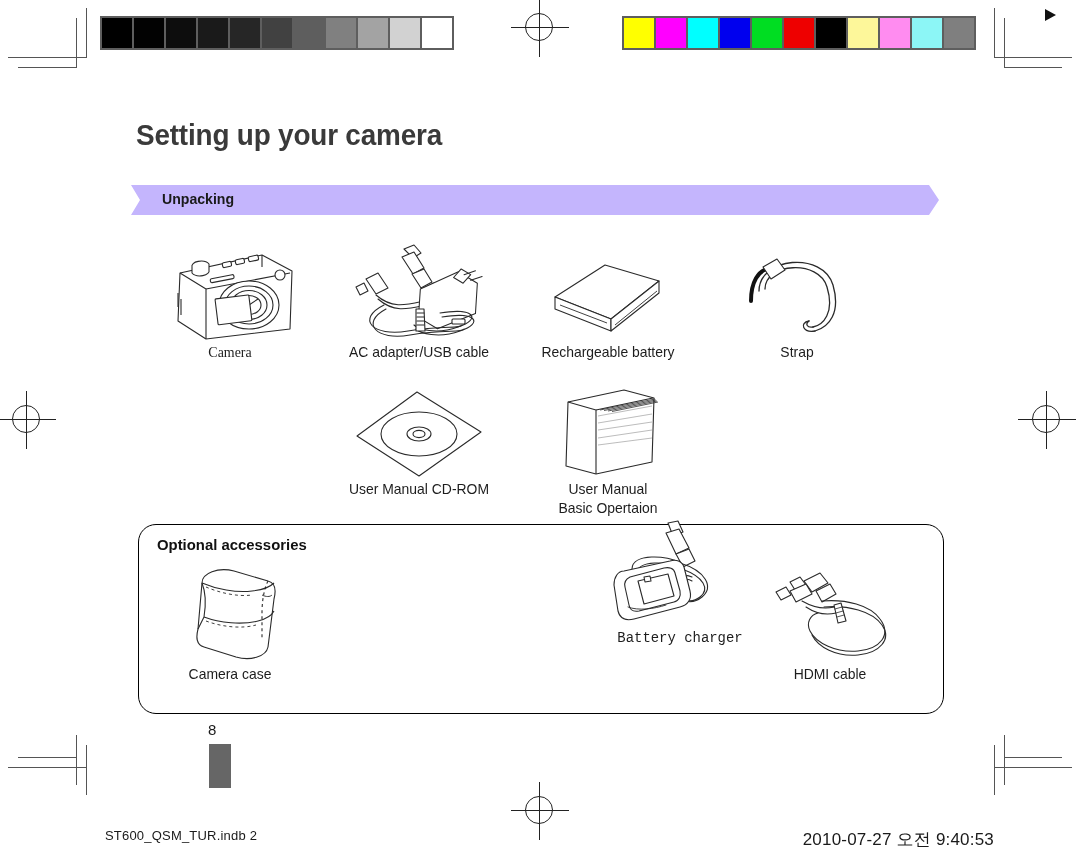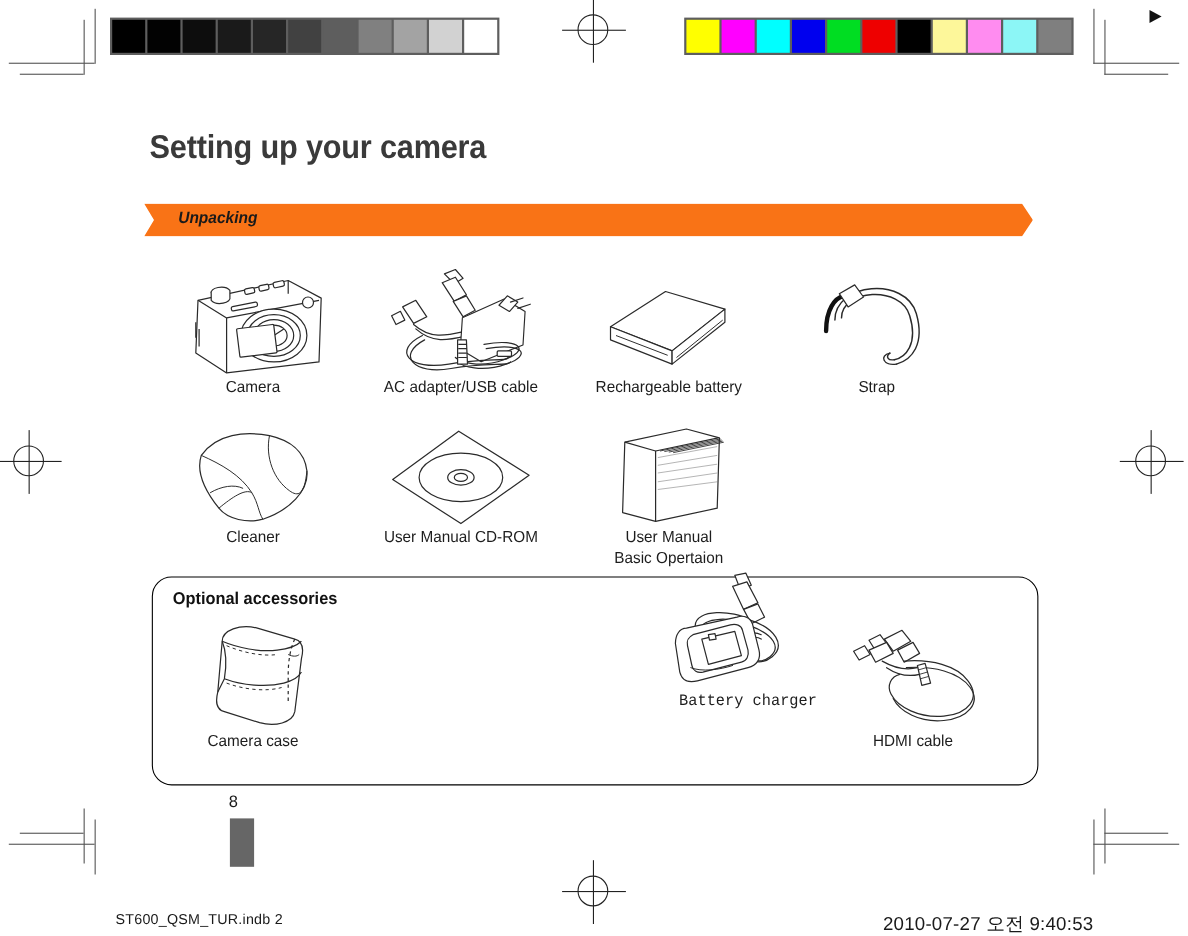--- a/index.html
+++ b/index.html
@@ -52,23 +52,22 @@
     letter-spacing: -0.2px;
     font-stretch: condensed;
     transform: scaleX(0.93);
     transform-origin: left center;
   }
 
   .section-banner {
     position: absolute;
     left: 131px; top: 185px;
     width: 808px; height: 30px;
-    background: #f97316;
+    background: #c4b5fd;
     clip-path: polygon(0 0, 798px 0, 808px 15px, 798px 30px, 0 30px, 9px 15px);
-    font-style: italic;
   }
   .section-banner .label {
     position: absolute;
     left: 31px; top: 5px;
     font-size: 15px;
     font-weight: bold;
     color: #1a1a1a;
     transform: scaleX(0.94);
     transform-origin: left center;
   }
@@ -232,21 +231,21 @@
       <div class="sw" style="background: rgb(127, 127, 127);"></div>
     </div>
 
   <div class="page-title">Setting up your camera</div>
 
   <div class="section-banner">
     <div class="label">Unpacking</div>
   </div>
   <div class="banner-arrow"></div>
 
-  <div class="item" style="left:155px; top:243px; width:150px;">
+  <div class="item" style="left:155px; top:243px; width:150px;font-family:Liberation Serif, serif;">
     <div class="art">
       <svg width="136" height="100" viewBox="0 0 136 100">
         <g fill="#fff" stroke="#2a2a2a" stroke-width="1.1" stroke-linejoin="round">
           <path d="M18 30 L100 12 L130 28 L128 86 L44 96 L16 78 Z"></path>
           <path d="M18 30 L44 46 L44 96" fill="none"></path>
           <path d="M44 46 L128 30" fill="none"></path>
           <path d="M100 12 L100 24" fill="none"></path>
           <ellipse cx="87" cy="62" rx="30" ry="24"></ellipse>
           <ellipse cx="87" cy="62" rx="24" ry="19"></ellipse>
           <ellipse cx="87" cy="62" rx="18" ry="14.5"></ellipse>
@@ -319,34 +318,20 @@
           <path d="M78 88 C 66 90, 62 80, 72 78" stroke-width="1.3"></path>
           <path d="M76 84 C 70 85, 68 81, 72 78" stroke-width="1.3"></path>
           <path d="M14 58 C 14 38, 22 28, 30 26" stroke="#111" stroke-width="4"></path>
           <path d="M26 24 l14 -8 l8 11 l-14 9 z" fill="#fff" stroke-width="1.1"></path>
         </g>
       </svg>
     </div>
     <div class="cap">Strap</div>
   </div>
 
-  <div class="item" style="left:155px; top:380px; width:150px;">
-    <div class="art">
-      <svg width="126" height="92" viewBox="0 0 126 92">
-        <g fill="#fff" stroke="#2a2a2a" stroke-width="1.1" stroke-linejoin="round">
-          <path d="M16 26 C 30 6, 56 4, 78 8 C 96 12, 110 22, 112 40 C 114 58, 96 76, 72 84 C 58 88, 40 84, 32 74 C 24 64, 10 44, 16 26 Z"></path>
-          <path d="M16 26 C 34 34, 52 44, 62 60 C 68 70, 68 78, 72 84" fill="none" stroke-width="0.9"></path>
-          <path d="M32 74 C 44 64, 56 56, 62 60" fill="none" stroke-width="0.9"></path>
-          <path d="M78 8 C 74 28, 82 48, 96 58 C 104 64, 110 62, 112 40" fill="none" stroke-width="0.9"></path>
-          <path d="M24 60 C 34 54, 46 52, 54 56" fill="none" stroke-width="0.9"></path>
-        </g>
-      </svg>
-    </div>
-    <div class="cap">Cleaner</div>
-  </div>
 
   <div class="item" style="left:344px; top:380px; width:150px;">
     <div class="art">
       <svg width="132" height="92" viewBox="0 0 132 92">
         <g fill="#fff" stroke="#2a2a2a" stroke-width="1.1" stroke-linejoin="round">
           <path d="M64 4 L128 44 L66 88 L4 48 Z"></path>
           <ellipse cx="66" cy="46" rx="38" ry="22"></ellipse>
           <ellipse cx="66" cy="46" rx="12" ry="7"></ellipse>
           <ellipse cx="66" cy="46" rx="6" ry="3.6"></ellipse>
         </g>

